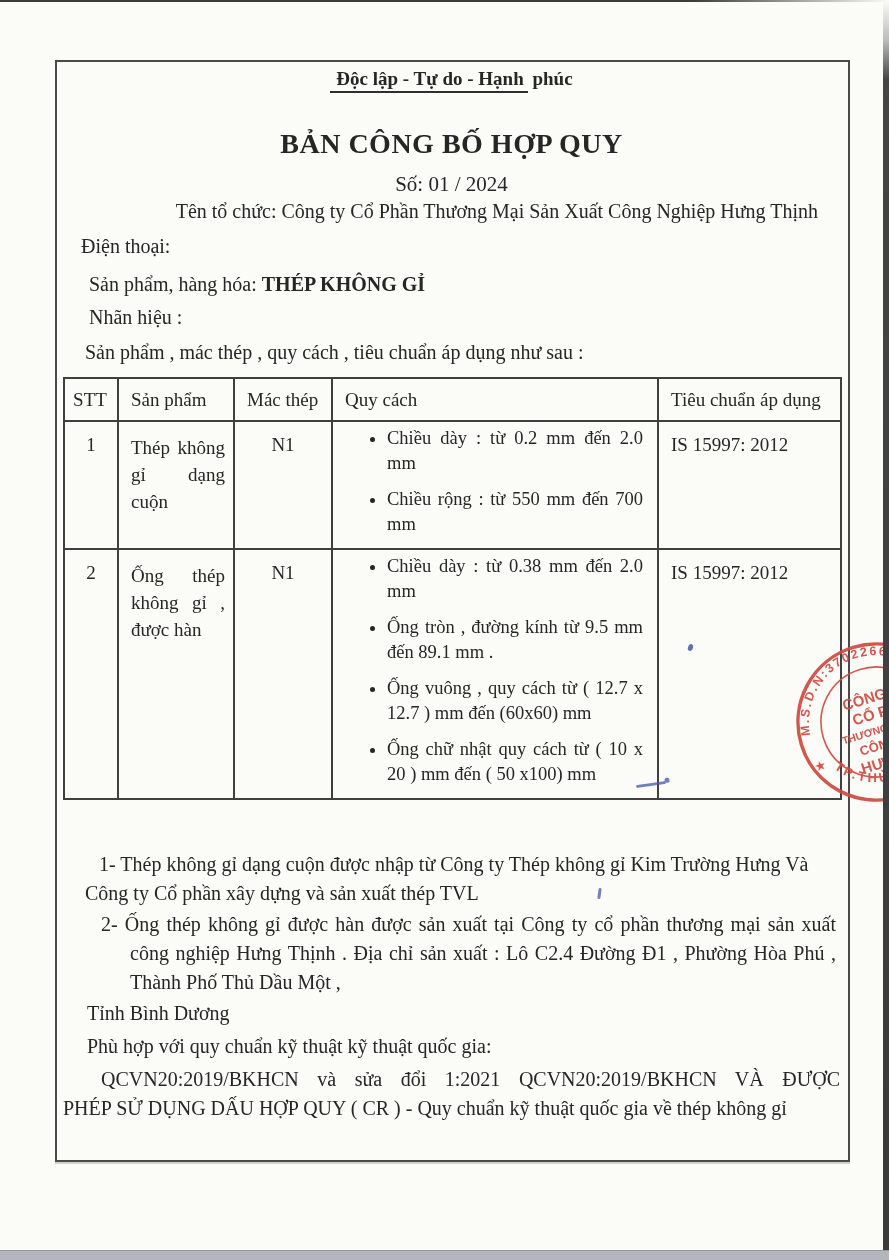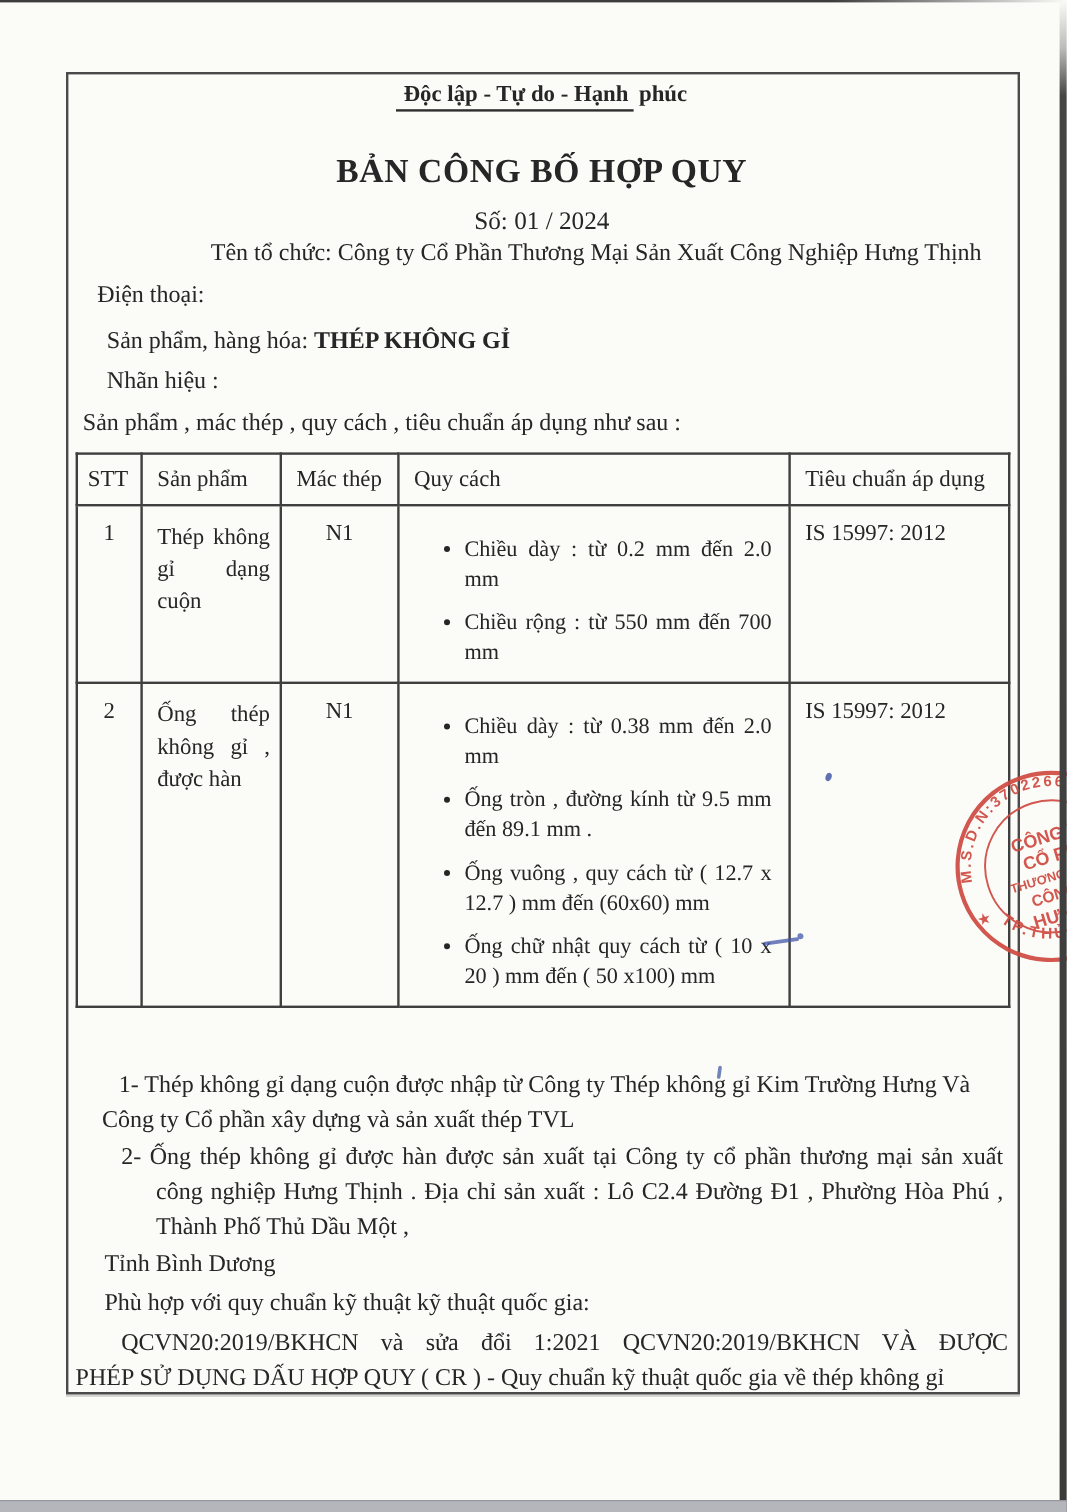--- a/index.html
+++ b/index.html
@@ -29,37 +29,37 @@
   .motto .u{border-bottom:2px solid #2e2e2e;padding:0 4px 2px 6px;}
   .doc-title{margin-top:38px;font-size:28px;font-weight:bold;letter-spacing:.5px;}
   .doc-number{margin-top:12px;font-size:21px;}
 
   .para{font-size:20px;line-height:29px;margin:0;padding-left:24px;padding-right:28px;}
   .p-org{text-align:right;}
   .p-addr{margin-top:2px;max-width:706px;}
   .p-phone{margin-top:6px;}
   .p-product{margin-top:9px;padding-left:32px;}
   .p-brand{margin-top:4px;padding-left:32px;}
-  .p-intro{margin-top:6px;padding-left:12px;}
+  .p-intro{margin-top:6px;padding-left:28px;}
   .bold{font-weight:bold;}
 
   table.spec{border-collapse:collapse;table-layout:fixed;width:777px;margin:10px 0 0 6px;
     font-size:19px;}
   table.spec col.c1{width:54px;}  table.spec col.c2{width:116px;}
   table.spec col.c3{width:98px;}  table.spec col.c4{width:326px;}
   table.spec col.c5{width:183px;}
   table.spec th,table.spec td{border:2px solid #3f3f3f;vertical-align:top;}
   table.spec thead th{height:37px;vertical-align:middle;font-weight:normal;text-align:left;
     padding:2px 6px 2px 12px;font-size:19px;}
   table.spec thead th.hc{text-align:center;padding-left:4px;}
   tr.r1{height:98px;} tr.r2{height:231px;}
   td.stt,td.mac{text-align:center;padding-top:12px;font-size:19px;}
   td.sp{padding:12px 8px 0 12px;text-align:justify;line-height:27px;}
   td.qc{padding:4px 10px 0 0;}
-  td.qc ul{margin:20px 0 0 0;padding-left:54px;}
+  td.qc ul{margin:0 0 0 0;padding-left:54px;}
   td.qc li{text-align:justify;line-height:25px;margin-bottom:11px;font-size:18.5px;padding-right:4px;}
   td.tc{padding:12px 4px 0 12px;}
 
   .notes{margin-top:50px;font-size:20px;line-height:29px;}
   .note1{padding-left:28px;text-indent:14px;padding-right:20px;margin:0;}
   .note2{padding-left:73px;text-indent:-29px;padding-right:10px;margin:2px 0 0 0;text-align:justify;}
   .province{padding-left:30px;margin:2px 0 0 0;}
   .conf-intro{padding-left:30px;margin:4px 0 0 0;}
   .conf1{margin:4px 6px 0 6px;padding-left:38px;text-align:justify;text-align-last:justify;}
   .conf2{margin:0 6px 0 6px;text-align:justify;}

